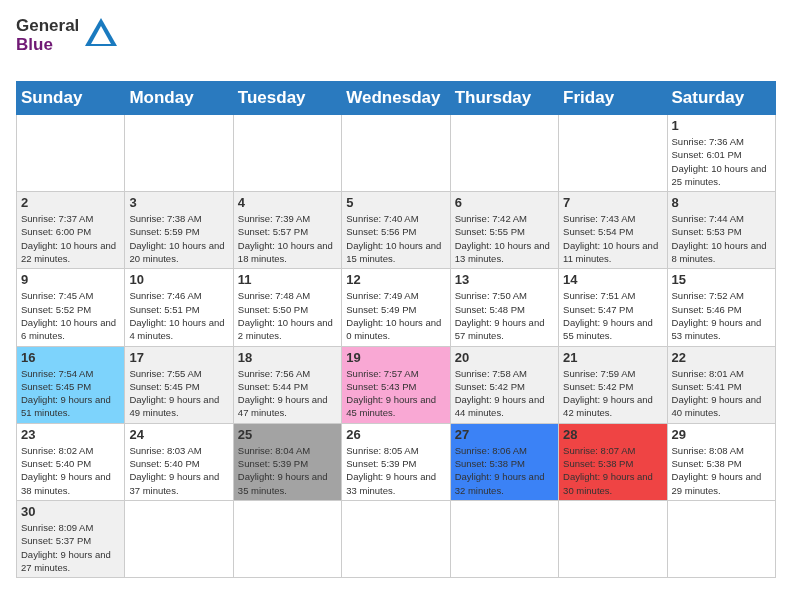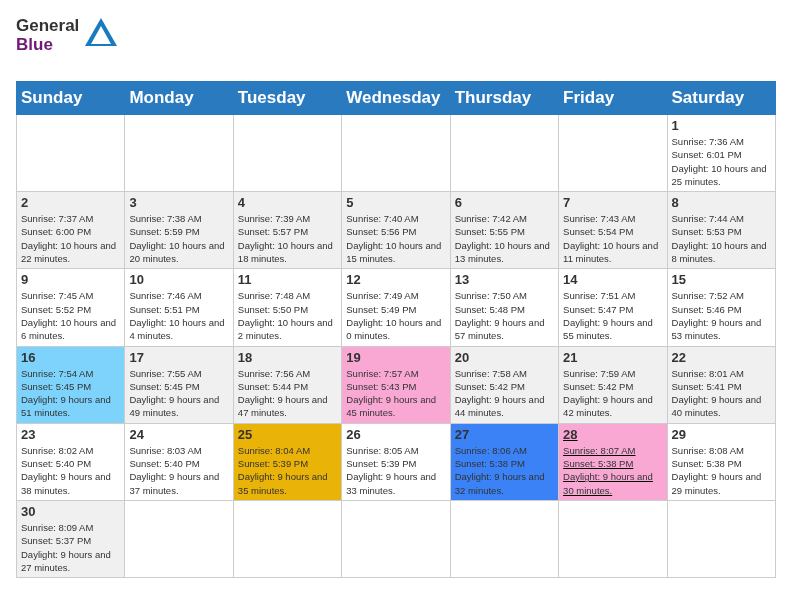--- a/index.html
+++ b/index.html
@@ -269,39 +269,39 @@
           <div class="day-info">Sunrise: 8:02 AM
 Sunset: 5:40 PM
 Daylight: 9 hours and 38 minutes.</div>
         </td>
         <td style="background: rgb(255, 255, 255);">
           <span class="day-number">24</span>
           <div class="day-info">Sunrise: 8:03 AM
 Sunset: 5:40 PM
 Daylight: 9 hours and 37 minutes.</div>
         </td>
-        <td style="background: #eab308;">
+        <td style="background: #a3a3a3;">
           <span class="day-number">25</span>
           <div class="day-info">Sunrise: 8:04 AM
 Sunset: 5:39 PM
 Daylight: 9 hours and 35 minutes.</div>
         </td>
         <td style="background: rgb(255, 255, 255);">
           <span class="day-number">26</span>
           <div class="day-info">Sunrise: 8:05 AM
 Sunset: 5:39 PM
 Daylight: 9 hours and 33 minutes.</div>
         </td>
         <td style="background: #3b82f6;">
           <span class="day-number">27</span>
           <div class="day-info">Sunrise: 8:06 AM
 Sunset: 5:38 PM
 Daylight: 9 hours and 32 minutes.</div>
         </td>
-        <td style="background: #f9a8d4; text-decoration: underline;">
+        <td style="background: #ef4444;">
           <span class="day-number">28</span>
           <div class="day-info">Sunrise: 8:07 AM
 Sunset: 5:38 PM
 Daylight: 9 hours and 30 minutes.</div>
         </td>
         <td style="background: rgb(255, 255, 255);">
           <span class="day-number">29</span>
           <div class="day-info">Sunrise: 8:08 AM
 Sunset: 5:38 PM
 Daylight: 9 hours and 29 minutes.</div>

